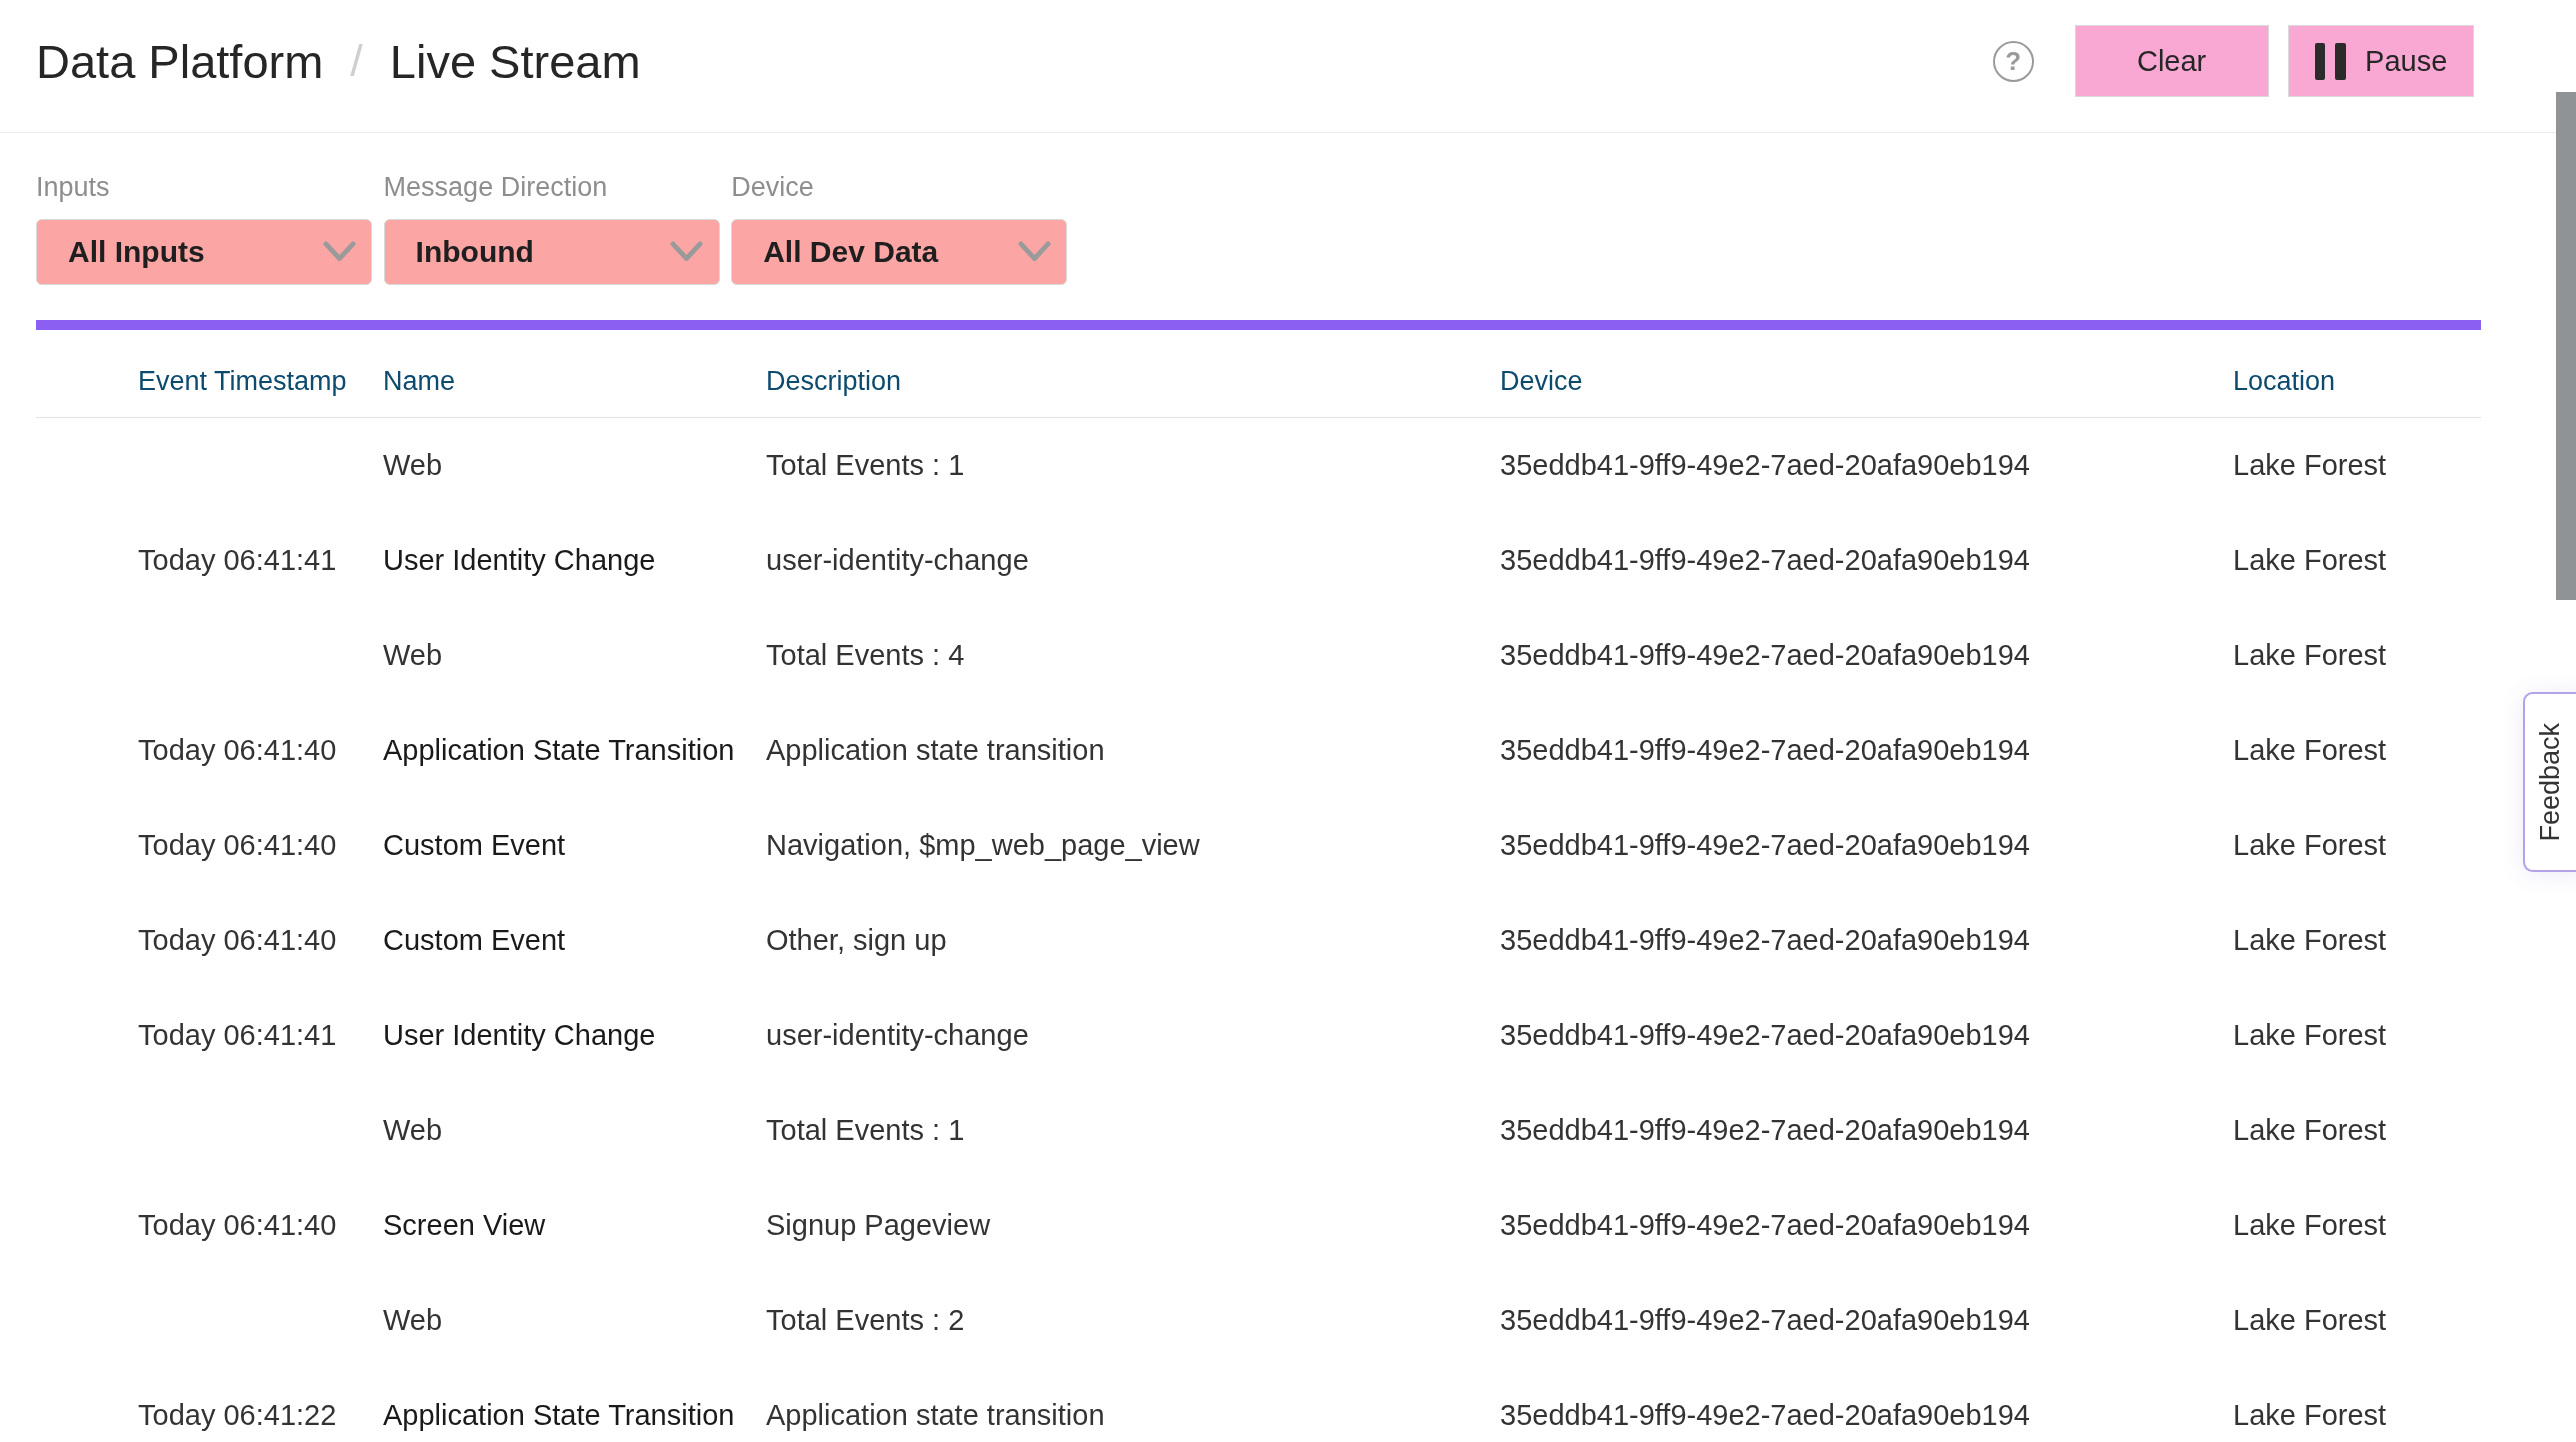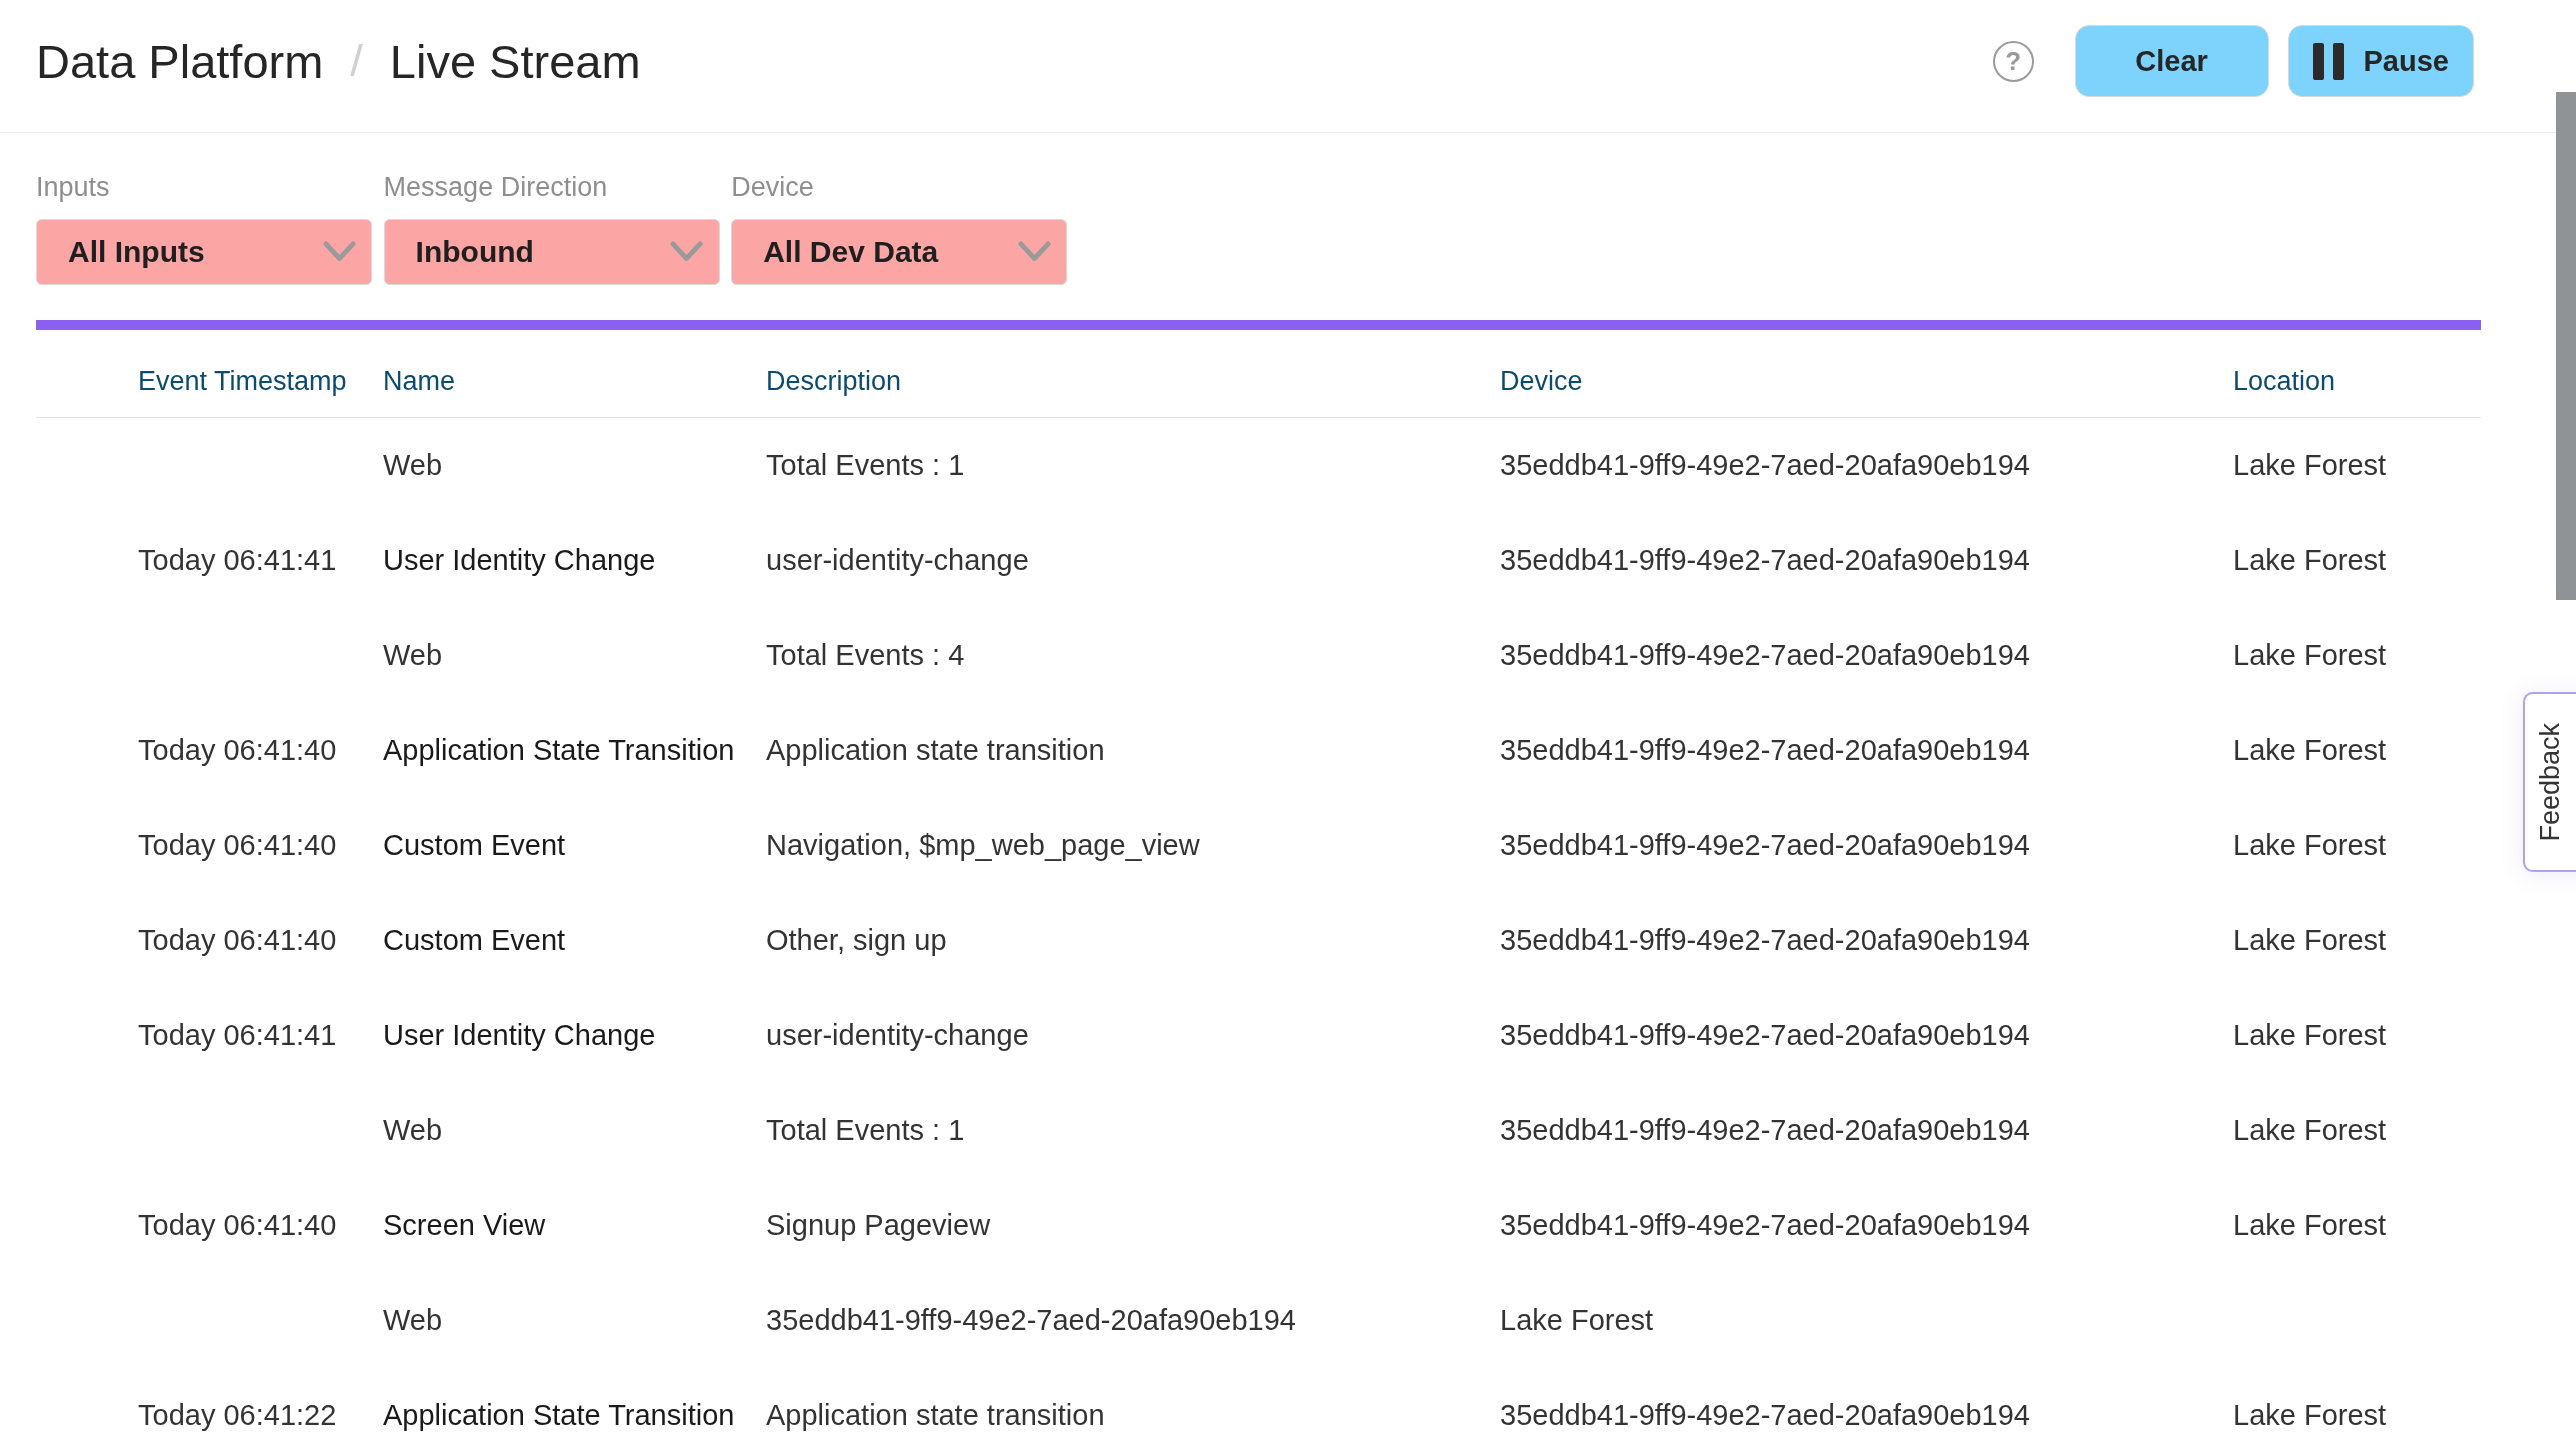--- a/index.html
+++ b/index.html
@@ -34,23 +34,23 @@
   .crumb-sep { color: #cfcfcf; font-weight: 300; font-size: 45px; }
   .header-actions { margin-left: auto; display: flex; align-items: center; }
   .help-icon {
     width: 41px; height: 41px;
     border: 2.9px solid #9a9a9a; border-radius: 50%;
     color: #9a9a9a; font-size: 26px; font-weight: 700;
     display: flex; align-items: center; justify-content: center;
     margin-right: 41px;
   }
   .btn {
-    height: 72px; background: #7dd3fc;
-    border: 1.9px solid #d9d9d9; border-radius: 14px;
-    font-family: inherit; font-size: 29px; font-weight: 700; color: #262626;
+    height: 72px; background: #f9a8d4;
+    border: 1.9px solid #d9d9d9; border-radius: 0;
+    font-family: inherit; font-size: 29px; font-weight: 400; color: #262626;
     display: flex; align-items: center; justify-content: center;
     cursor: pointer;
   }
   .btn-clear { width: 194px; margin-right: 19.4px; }
   .btn-pause { width: 186px; gap: 19.4px; }
   .pause-icon { display: flex; gap: 9.7px; }
   .pause-icon i { display: block; width: 10.7px; height: 37px; background: #2b2b2b; border-radius: 1.9px; }
 
   
   .filters { position: absolute; left: 36px; top: 171px; display: flex; gap: 11.6px; }
@@ -257,20 +257,21 @@
       <div class="cell-ts">Today 06:41:40</div>
       <div class="cell-name bold">Screen View</div>
       <div class="cell-desc">Signup Pageview</div>
       <div class="cell-device">35eddb41-9ff9-49e2-7aed-20afa90eb194</div>
       <div class="cell-location">Lake Forest</div>
     </div>
         <div class="t-row">
       <div><span class="expand-icon" style="visibility: hidden;"></span></div>
       <div class="cell-ts"></div>
       <div class="cell-name">Web</div>
+      <div class="cell-desc">Total Events : 2</div>
       <div class="cell-device">35eddb41-9ff9-49e2-7aed-20afa90eb194</div>
       <div class="cell-location">Lake Forest</div>
     </div>
         <div class="t-row">
       <div><span class="expand-icon" style="visibility: hidden;"></span></div>
       <div class="cell-ts">Today 06:41:22</div>
       <div class="cell-name bold">Application State Transition</div>
       <div class="cell-desc">Application state transition</div>
       <div class="cell-device">35eddb41-9ff9-49e2-7aed-20afa90eb194</div>
       <div class="cell-location">Lake Forest</div>

